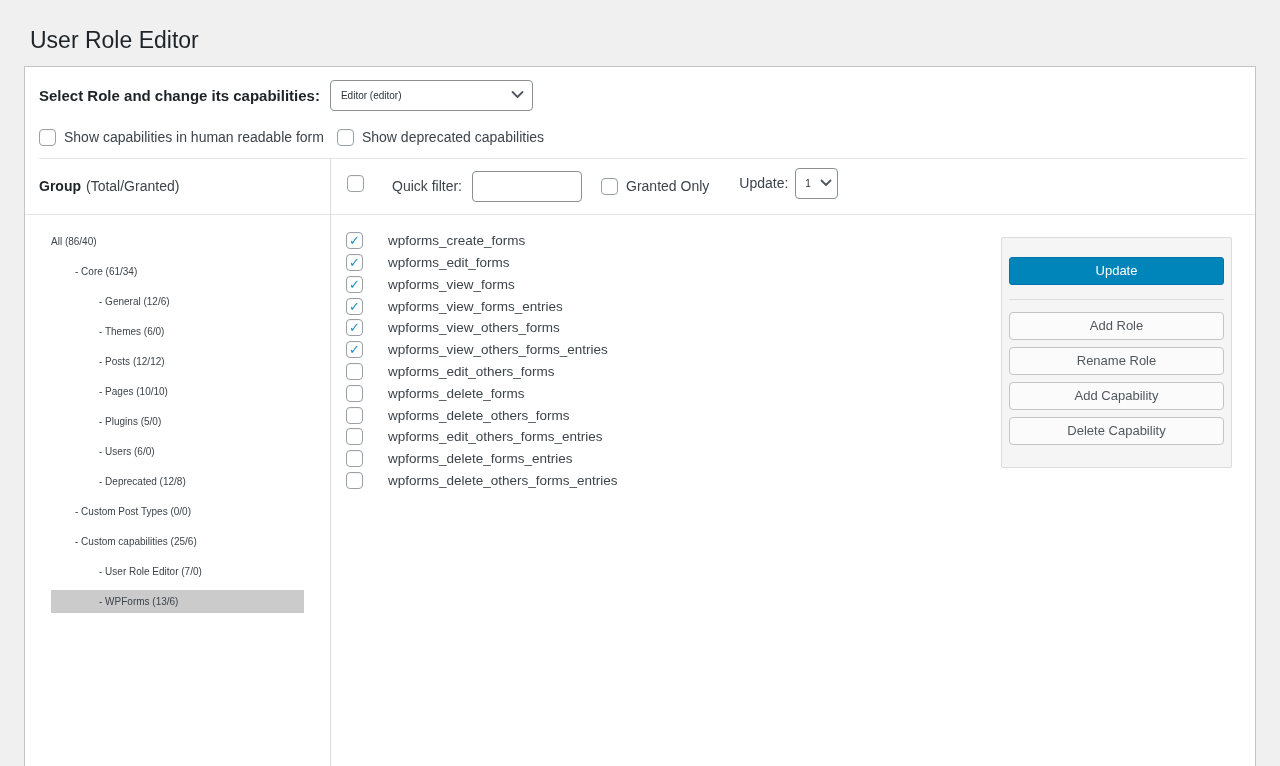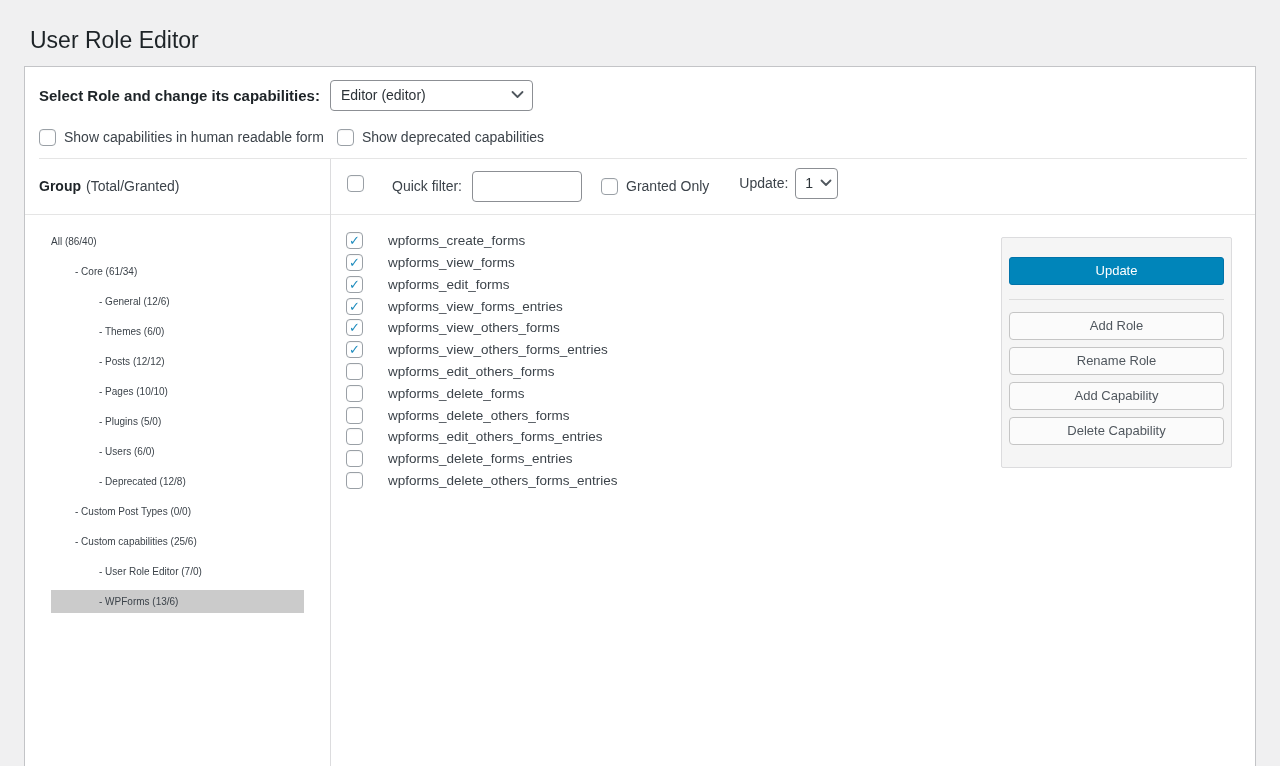--- a/index.html
+++ b/index.html
@@ -20,21 +20,21 @@
     height: 900px;
   }
   
   .panel-head { padding: 13px 8px 0 14px; }
   .role-row { display: flex; align-items: center; }
   .role-label { font-size: 15px; font-weight: 700; color: #1d2327; margin-right: 10px; }
   .select-wrap { position: relative; display: inline-block; }
   .select-wrap select {
     appearance: none; -webkit-appearance: none; -moz-appearance: none;
     border: 1px solid #8c8f94; border-radius: 4px; background: #fff;
-    color: #2c3338; font-size: 14px; height: 31px; padding: 0 30px 0 10px;
+    color: #2c3338; font-size: 10px; height: 31px; padding: 0 30px 0 10px;
     font-family: inherit; cursor: pointer; outline: none;
   }
   .select-wrap .chev { position: absolute; right: 9px; top: 50%; transform: translateY(-50%); pointer-events: none; }
   .role-select select { width: 203px; }
   .columns-select select { width: 43px; padding: 0 22px 0 9px; }
   .columns-select .chev { right: 6px; }
 
   .toggles-row { display: flex; align-items: center; margin-top: 18px; font-size: 14px; color: #3c434a; }
   .toggles-row .toggle { display: flex; align-items: center; }
   .toggles-row .toggle + .toggle { margin-left: 13px; }
@@ -214,25 +214,25 @@
       </div>
 
       <div class="right-body">
         <ul class="caps-list">
             <li class="cap-row">
     <span class="cb checked"></span>
     <span class="cap-label">wpforms_create_forms</span>
   </li>
             <li class="cap-row">
     <span class="cb checked"></span>
+    <span class="cap-label">wpforms_edit_forms</span>
+  </li>
+            <li class="cap-row">
+    <span class="cb checked"></span>
     <span class="cap-label">wpforms_view_forms</span>
-  </li>
-            <li class="cap-row">
-    <span class="cb checked"></span>
-    <span class="cap-label">wpforms_edit_forms</span>
   </li>
             <li class="cap-row">
     <span class="cb checked"></span>
     <span class="cap-label">wpforms_view_forms_entries</span>
   </li>
             <li class="cap-row">
     <span class="cb checked"></span>
     <span class="cap-label">wpforms_view_others_forms</span>
   </li>
             <li class="cap-row">

